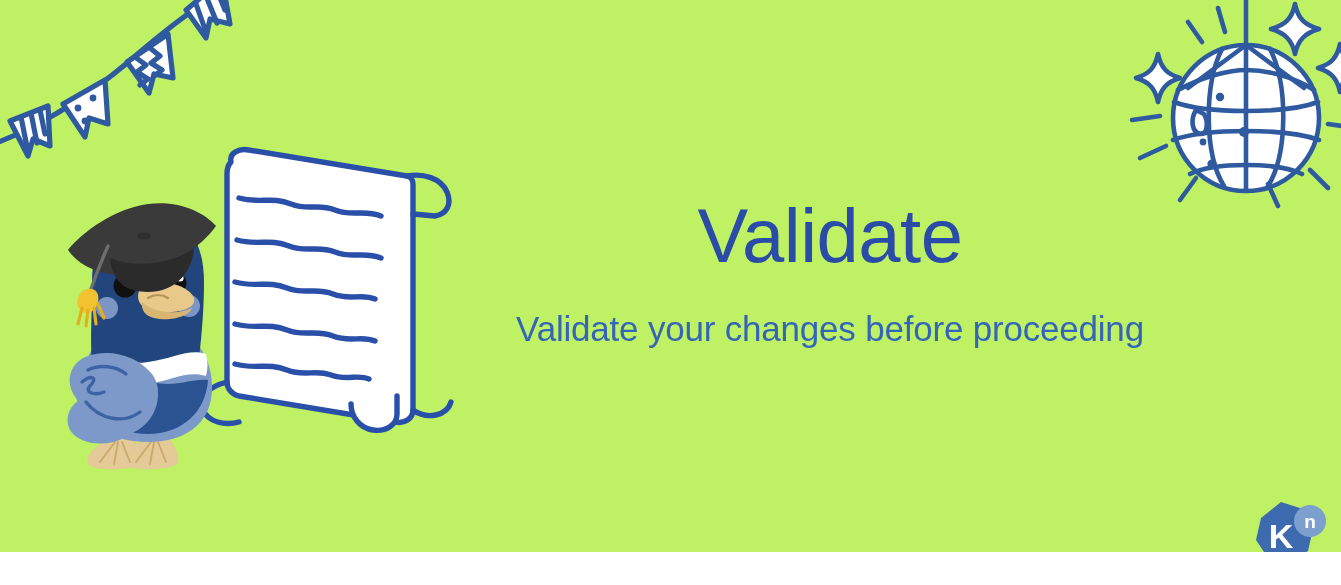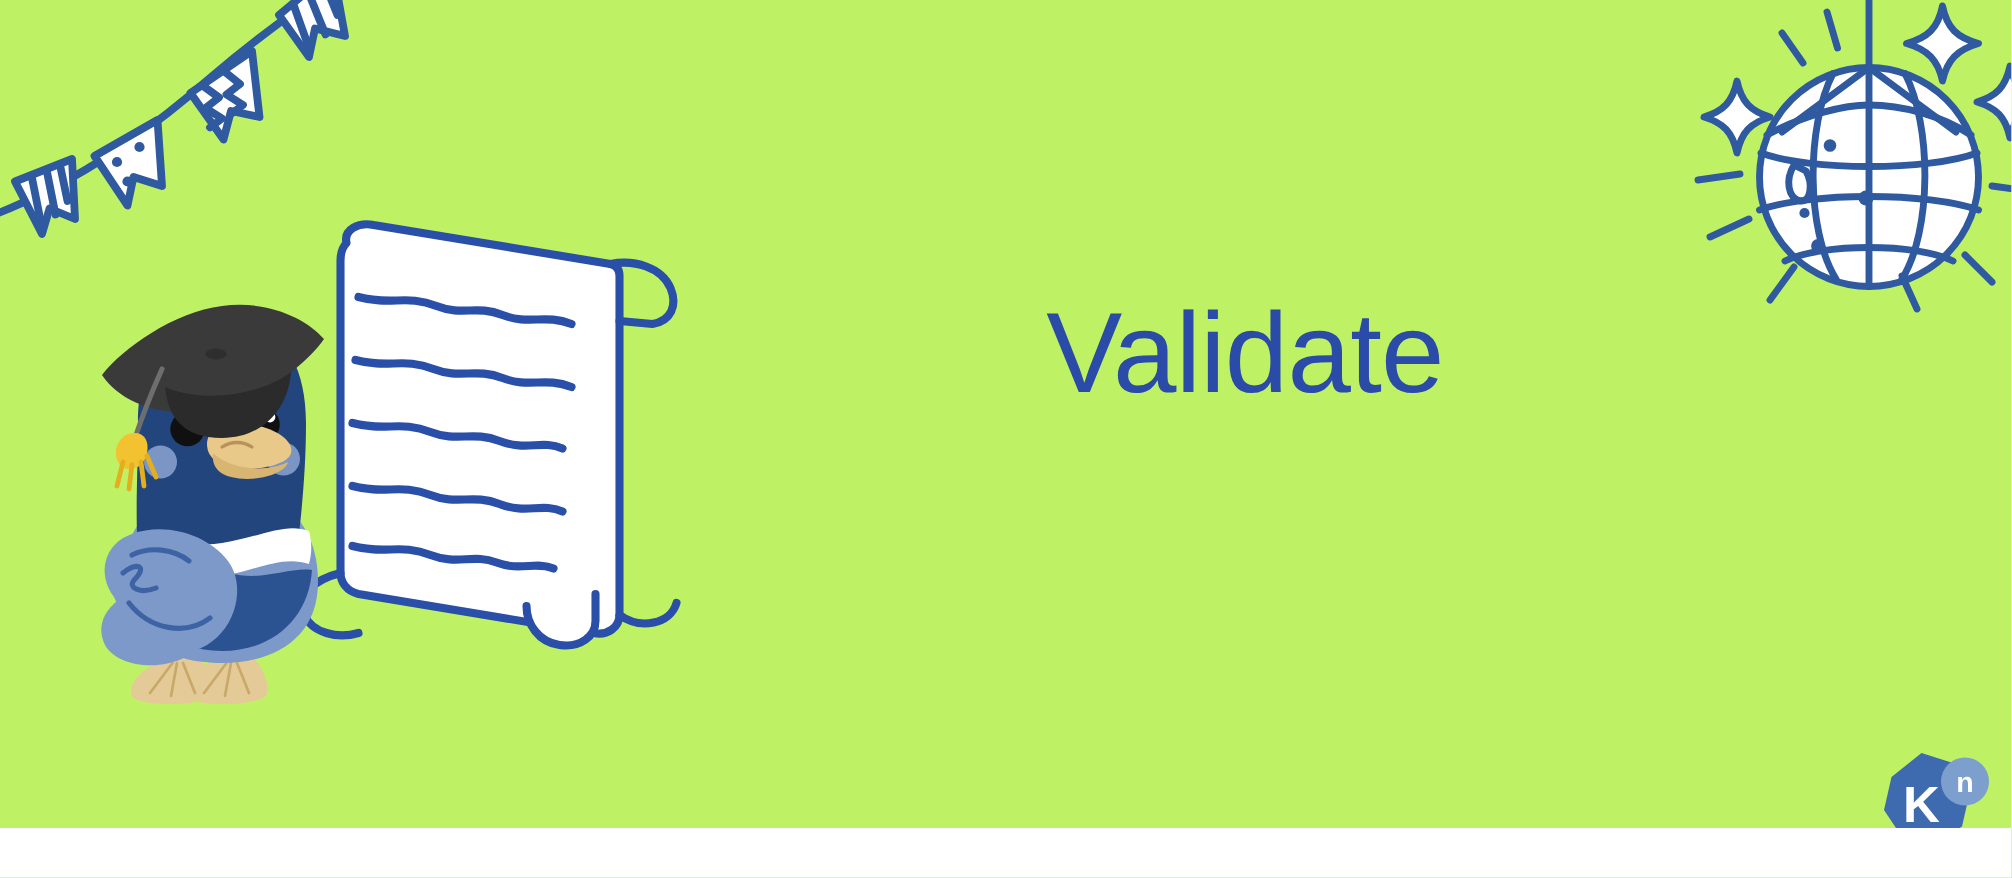--- a/index.html
+++ b/index.html
@@ -242,20 +242,21 @@
         <path d="M30 122 L26 138"></path>
         <path d="M36 124 L34 140"></path>
         <path d="M42 122 L44 138"></path>
         <path d="M46 118 L52 132"></path>
       </g>
     </svg>
   </div>
 
   <div id="text-block">
     <h1 id="page-title">Validate</h1>
+    <p id="page-subtitle">Validate your changes before proceeding</p>
   </div>
 
   <div id="brand-logo">
     <svg viewBox="0 0 82 76" width="82" height="76" xmlns="http://www.w3.org/2000/svg" aria-hidden="true">
 
       <path d="M33 2 L55 9 L65 29 L60 51 L41 63 L20 58 L8 40 L13 18 Z" fill="#3E6AB0"></path>
       <text x="33" y="48" text-anchor="middle" font-family="Liberation Sans, sans-serif" font-size="34" font-weight="700" fill="#FFFFFF">K</text>
 
       <circle cx="62" cy="21" r="16" fill="#7D9FCE"></circle>
       <text x="62" y="28" text-anchor="middle" font-family="Liberation Sans, sans-serif" font-size="19" font-weight="700" fill="#FFFFFF">n</text>

